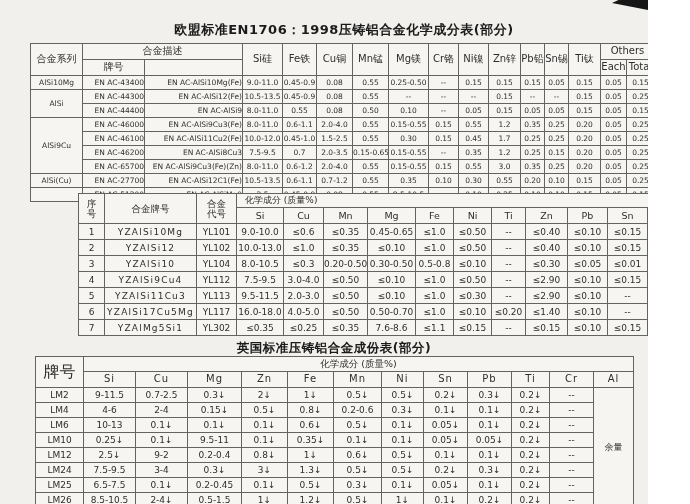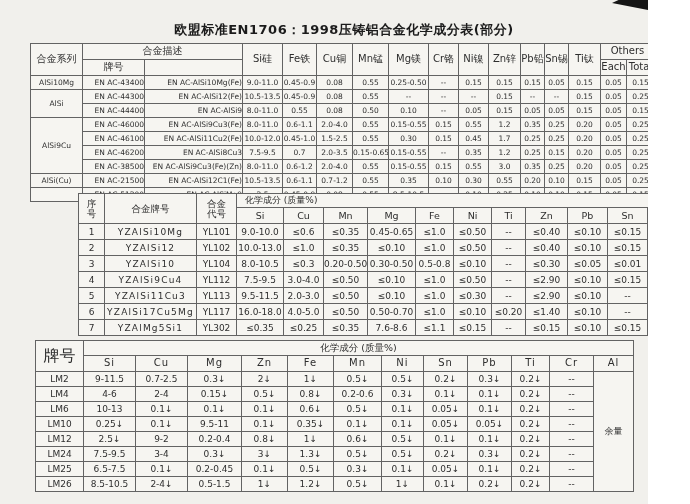--- a/index.html
+++ b/index.html
@@ -200,40 +200,40 @@
             <td>0.35</td>
             <td>1.2</td>
             <td>0.25</td>
             <td>0.15</td>
             <td>0.20</td>
             <td>0.05</td>
             <td>0.25</td>
             <td>余量</td>
           </tr>
           <tr>
-            <td class="al">EN AC-38500</td>
+            <td class="al">EN AC-65700</td>
             <td class="al">EN AC-AlSi9Cu3(Fe)(Zn)</td>
             <td>8.0-11.0</td>
             <td>0.6-1.2</td>
             <td>2.0-4.0</td>
             <td>0.55</td>
             <td>0.15-0.55</td>
             <td>0.15</td>
             <td>0.55</td>
             <td>3.0</td>
             <td>0.35</td>
             <td>0.25</td>
             <td>0.20</td>
             <td>0.05</td>
             <td>0.25</td>
             <td>余量</td>
           </tr>
           <tr>
             <td>AlSi(Cu)</td>
-            <td class="al">EN AC-21500</td>
+            <td class="al">EN AC-27700</td>
             <td class="al">EN AC-AlSi12C1(Fe)</td>
             <td>10.5-13.5</td>
             <td>0.6-1.1</td>
             <td>0.7-1.2</td>
             <td>0.55</td>
             <td>0.35</td>
             <td>0.10</td>
             <td>0.30</td>
             <td>0.55</td>
             <td>0.20</td>
@@ -418,20 +418,21 @@
             <td>≤0.15</td>
             <td>≤0.10</td>
             <td>≤0.15</td>
             <td>余量</td>
           </tr>
         </tbody>
       </table>
   </div>
 
   <div class="tbl-wrap wrap-uk">
+    <div class="tbl-title">英国标准压铸铝合金成份表(部分)</div>
     <table class="tbl-uk">
       <colgroup>
         <col style="width:48px">
           <col style="width:52px">
           <col style="width:52px">
         <col style="width:54px">
           <col style="width:46px">
           <col style="width:46px">
         <col style="width:48px">
           <col style="width:42px">

